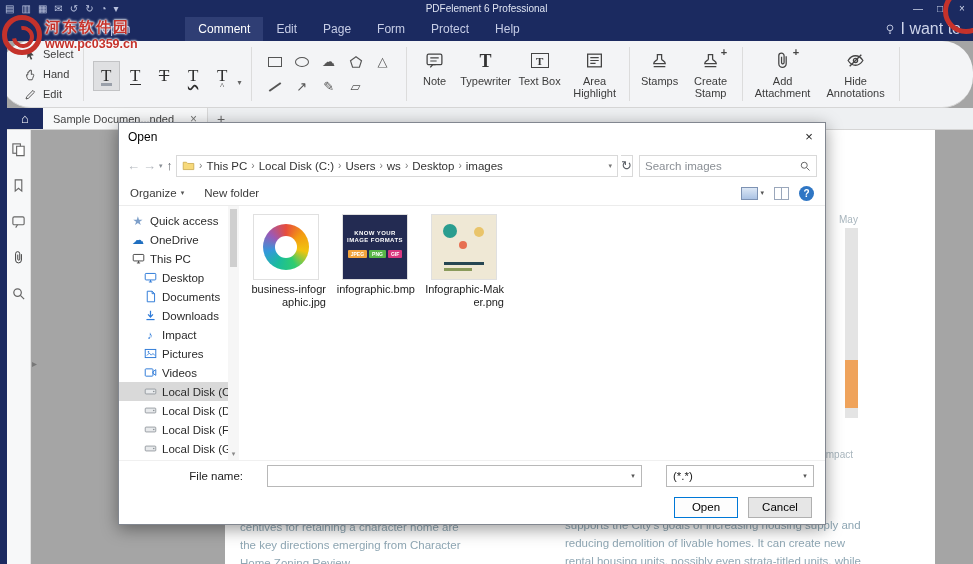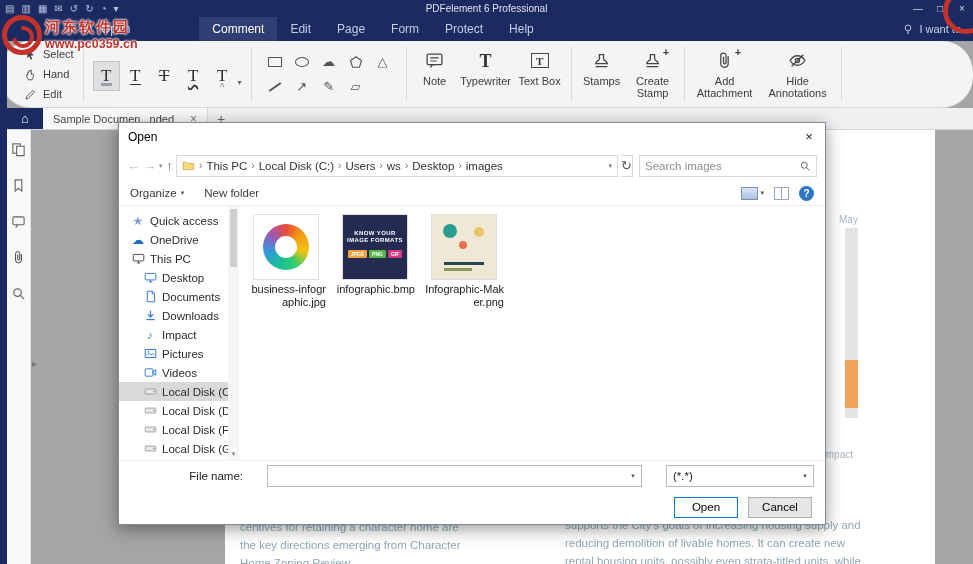--- a/index.html
+++ b/index.html
@@ -10,22 +10,22 @@
 .titlebar{position:absolute;top:0;left:0;width:973px;height:17px;background:#1b2a60;z-index:4;}
 .tb-icons{position:absolute;left:5px;top:0;display:flex;gap:7px;color:#b9c2de;font-size:10px;line-height:17px;}
 .tb-title{position:absolute;left:0;width:100%;text-align:center;color:#dfe4f2;font-size:10px;line-height:17px;}
 .tb-controls{position:absolute;right:0;top:0;display:flex;height:17px;}
 .tb-controls span{width:22px;text-align:center;color:#cfd6ea;font-size:10px;line-height:17px;}
 
 
 .menubar{position:absolute;top:17px;left:0;width:973px;height:24px;background:#1b2a60;display:flex;color:#c6cde6;z-index:4;}
 .menu-tabs{display:flex;margin-left:88px;}
 .menu-tab{padding:0 13px;line-height:24px;font-size:12px;cursor:default;}
-.menu-tab.active{background:#2f3e74;color:#fff;margin-left:56px;}
-.iwantto{margin-left:auto;display:flex;align-items:center;gap:5px;padding-right:12px;color:#cdd4ea;font-size:11px;}
+.menu-tab.active{background:#2f3e74;color:#fff;margin-left:42px;}
+.iwantto{margin-left:auto;display:flex;align-items:center;gap:5px;padding-right:12px;color:#cdd4ea;font-size:16px;}
 .iwantto svg{width:12px;height:12px;}
 
 
 .ribbon{position:absolute;top:41px;left:0;width:973px;height:67px;background:#f3f4f6;border-bottom:1px solid #d6d6d6;display:flex;align-items:stretch;z-index:2;border-radius:31px;}
 .vsep{width:1px;background:#dcdcdc;margin:6px 5px;}
 .g-stack{display:flex;flex-direction:column;justify-content:center;gap:3px;padding:0 4px 0 24px;}
 .small-btn{display:flex;align-items:center;gap:6px;font-size:11px;color:#3c3c3c;height:17px;}
 .small-btn svg{width:13px;height:13px;flex:0 0 13px;}
 .g-t{display:flex;align-items:flex-end;gap:2px;padding:0 4px 16px 4px;}
 .t-btn{width:27px;height:30px;display:flex;align-items:center;justify-content:center;font-family:"Liberation Serif",serif;font-size:17px;color:#2e2e2e;position:relative;border:1px solid transparent;}
@@ -359,20 +359,28 @@
           <span class="tw-ic">T</span>
         </div>
       <div>Typewriter</div>
     </div>
     <div class="big-btn" style="width:52px">
       <div class="ic">
           <span class="tbx-ic">T</span>
         </div>
       <div>Text Box</div>
     </div>
+    <div class="big-btn" style="width:58px">
+      <div class="ic">
+          <svg>
+            <use href="#i-areahl"></use>
+          </svg>
+        </div>
+      <div>Area Highlight</div>
+    </div>
     <div class="vsep"></div>
     <div class="big-btn" style="width:50px">
       <div class="ic">
           <svg>
             <use href="#i-stamp"></use>
           </svg>
         </div>
       <div>Stamps</div>
     </div>
     <div class="big-btn" style="width:52px">

